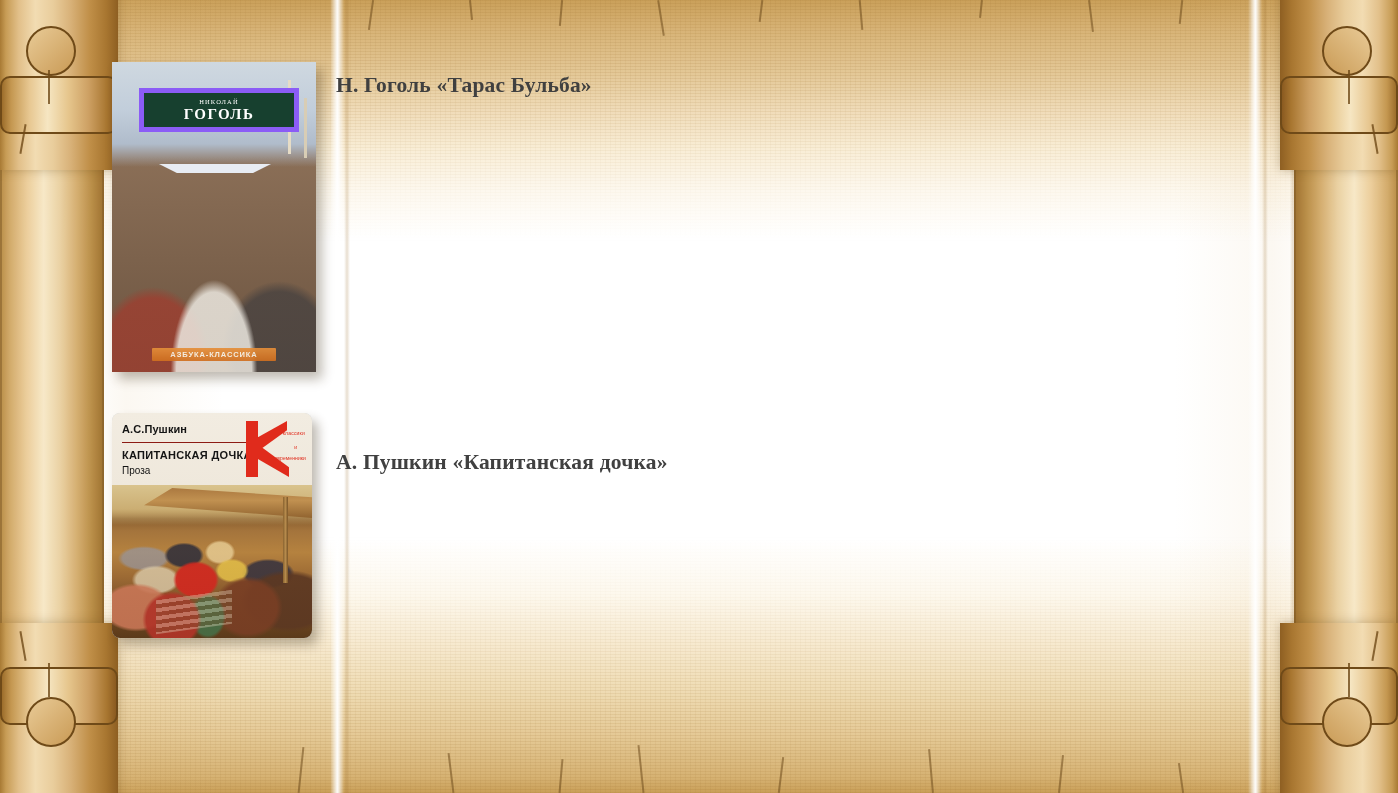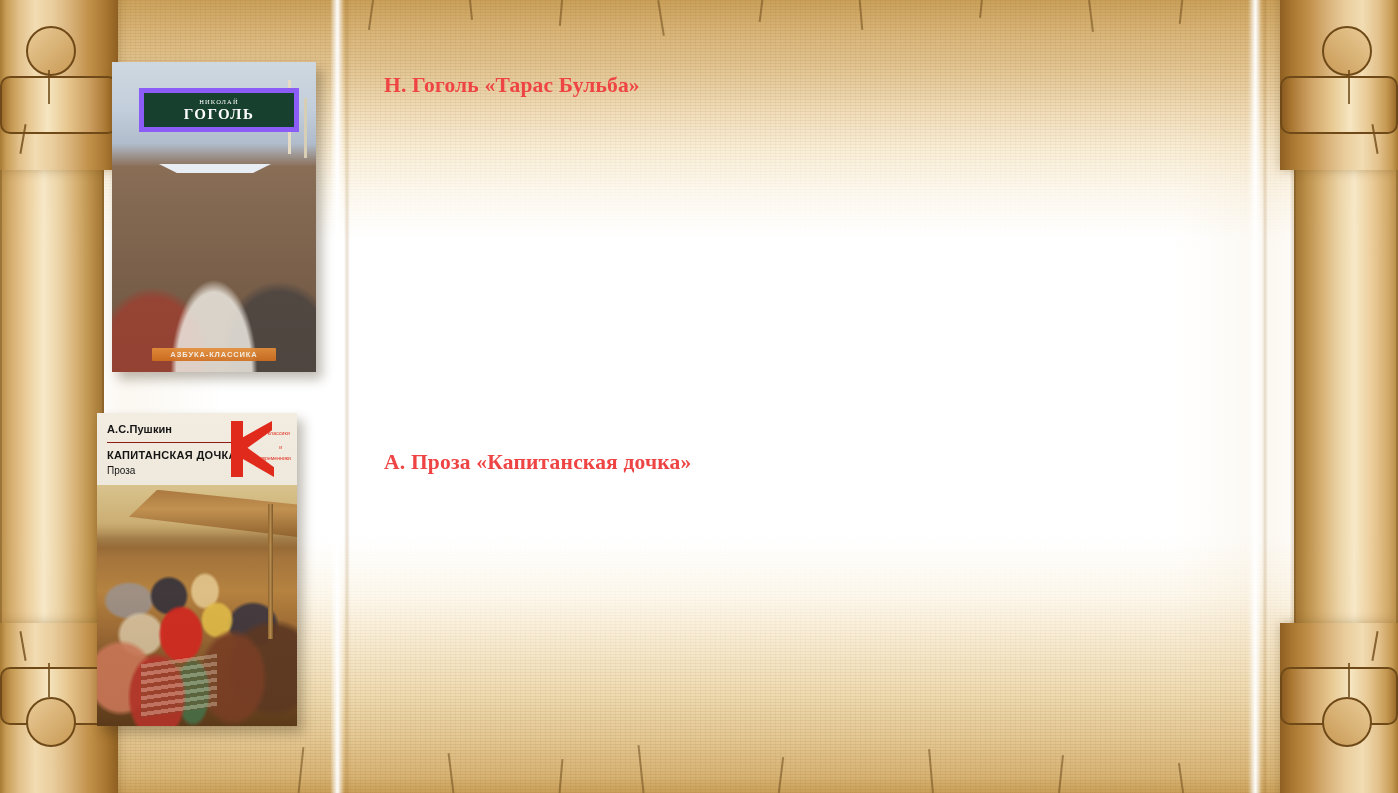--- a/index.html
+++ b/index.html
@@ -139,27 +139,26 @@
   .shaft.right{right:0;transform:scaleX(-1);}
   .shaft .edge{
     position:absolute;top:0;bottom:0;width:2px;background:#7a5420;opacity:.5;
   }
 
   
   .content{position:absolute;inset:0;}
 
   .heading{
     position:absolute;
-    color:#ef4444;
+    color:#404040;
     font-family:"Liberation Serif", serif;
     font-weight:bold;
     font-size:21.5px;
     letter-spacing:.2px;
     white-space:nowrap;
-    padding-left:48px;
   }
   .body-block{
     position:absolute;
     color:#1F3864;
     font-family:"Liberation Serif", serif;
     font-size:20.5px;
     line-height:31px;
     text-align:justify;
     text-justify:inter-word;
   }
@@ -242,21 +241,21 @@
     background:linear-gradient(to bottom,#e58f3a,#d06f20);
     display:flex;align-items:center;justify-content:center;
     border-radius:1px;opacity:.92;
   }
   .c1-footer span{
     font-size:7.5px;letter-spacing:.9px;color:#f6efe2;font-weight:bold;
     font-family:"Liberation Sans",sans-serif;
   }
 
   
-  .cover2{left:97px;top:413px;width:200px;height:313px;}
+  .cover2{left:112px;top:413px;width:200px;height:225px;border-radius:8px;}
   .c2-top{
     position:absolute;left:0;right:0;top:0;height:72px;
     background:linear-gradient(to bottom,#f2ece1,#efe8dc);
   }
   .c2-author{
     position:absolute;left:10px;top:10px;
     font-size:11px;font-weight:bold;color:#141414;
     font-family:"Liberation Sans",sans-serif;letter-spacing:.1px;
   }
   .c2-rule{
@@ -450,17 +449,17 @@
         <div class="lb">современники</div>
       </div>
       <div class="c2-art">
         <div class="c2-sky"></div>
         <div class="c2-roof"></div>
         <div class="c2-post"></div>
         <div class="c2-steps"></div>
       </div>
     </div>
 
-    <div class="heading" style="left:336px;top:450px">А. Проза «Капитанская дочка»</div>
+    <div class="heading" style="left:336px;top:450px">А. Пушкин «Капитанская дочка»</div>
 
 
   </div>
 </div>
 
 </body></html>

